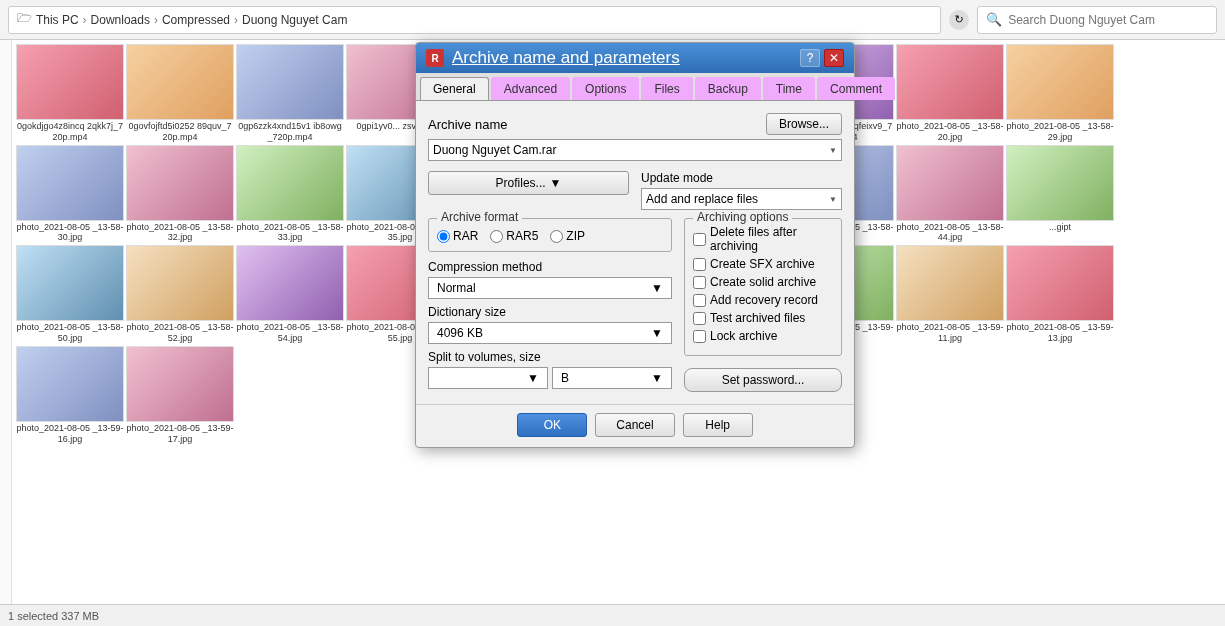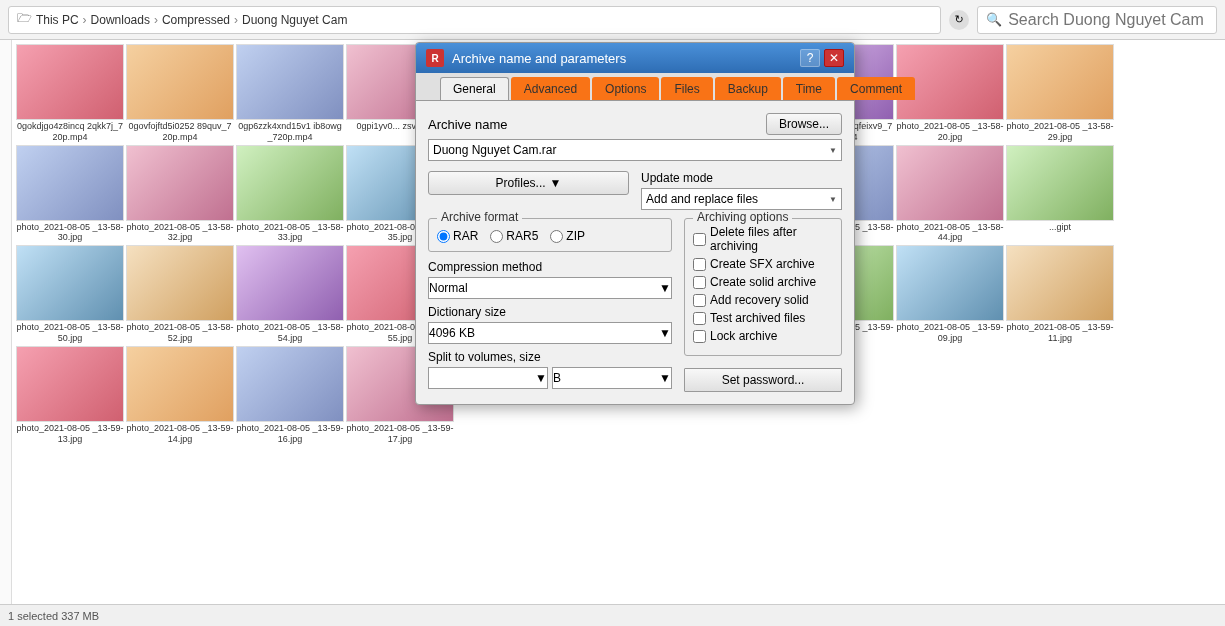--- a/index.html
+++ b/index.html
@@ -52,21 +52,21 @@
       border: 1px solid #ccc;
       border-radius: 3px;
       padding: 3px 8px;
       height: 28px;
       width: 240px;
       gap: 6px;
     }
     .search-box input {
       border: none;
       outline: none;
-      font-size: 16px;
+      font-size: 12px;
       width: 100%;
       color: #701a75;
     }
 
     
     .status-bar {
       position: absolute;
       bottom: 0; left: 0; right: 0;
       height: 22px;
       background: #f0f0f0;
@@ -121,22 +121,23 @@
       background: #cc3333;
       border-radius: 2px;
       display: flex;
       align-items: center;
       justify-content: center;
       font-size: 10px;
       color: white;
       font-weight: bold;
     }
     .dialog-title-text {
-      font-size: 13px;
+      font-size: 17px;
       font-weight: normal;
+      text-decoration: underline;
     }
     .dialog-title-buttons {
       display: flex;
       gap: 4px;
     }
     .title-btn {
       width: 20px;
       height: 18px;
       background: rgba(255,255,255,0.2);
       border: 1px solid rgba(255,255,255,0.3);
@@ -148,31 +149,31 @@
       justify-content: center;
       border-radius: 2px;
     }
     .title-btn.close { background: #cc3333; border-color: #aa1111; }
 
     
     .dialog-tabs {
       display: flex;
       background: #e0e0e0;
       border-bottom: 1px solid #999;
-      padding: 4px 24px 0;
+      padding: 4px 4px 0;
       gap: 2px;
     }
     .dialog-tab {
       padding: 4px 12px;
       font-size: 12px;
       cursor: pointer;
       border: 1px solid transparent;
       border-bottom: none;
       border-radius: 3px 3px 0 0;
-      background: #f97316;
+      background: #f0abfc;
       color: #333;
     }
     .dialog-tab.active {
       background: #f0f0f0;
       border-color: #999;
       border-bottom-color: #f0f0f0;
       color: #000;
     }
 
     
@@ -278,21 +279,21 @@
     input[type="checkbox"] { margin: 0; }
 
     
     .select-combo {
       display: flex;
       align-items: center;
       border: 1px solid #999;
       background: white;
       height: 22px;
       font-size: 12px;
-      padding: 2px 0;
+      padding: 2px 8px;
       min-width: 120px;
       justify-content: space-between;
     }
 
     
     .dialog-buttons {
       display: flex;
       justify-content: center;
       gap: 8px;
       padding: 8px 12px 10px;
@@ -314,21 +315,21 @@
       border-color: #2060b0;
     }
 
     
     .set-pw-btn {
       width: 100%;
       padding: 4px 8px;
       font-size: 12px;
       background: linear-gradient(to bottom, #f8f8f8, #e0e0e0);
       border: 1px solid #999;
-      border-radius: 1px;
+      border-radius: 8px;
       cursor: pointer;
       text-align: center;
     }
 
     .img-grid-area {
       position: absolute;
       top: 40px;
       left: 12px;
       right: 0;
       bottom: 22px;
@@ -525,38 +526,28 @@
           <div class="img-box" style="background: linear-gradient(135deg, rgb(240, 192, 208), rgb(192, 112, 144));"></div>
           <div class="img-name">photo_2021-08-05
 _13-59-05.jpg</div>
         </div>
         <div class="img-cell">
           <div class="img-box" style="background: linear-gradient(135deg, rgb(208, 240, 192), rgb(128, 176, 96));"></div>
           <div class="img-name">photo_2021-08-05
 _13-59-07.jpg</div>
         </div>
         <div class="img-cell">
-          <div class="img-box" style="background: linear-gradient(135deg, rgb(192, 224, 245), rgb(96, 144, 176));"></div>
-          <div class="img-name">photo_2021-08-05
-_13-59-09.jpg</div>
-        </div>
-        <div class="img-cell">
           <div class="img-box" style="background: linear-gradient(135deg, rgb(245, 224, 192), rgb(208, 160, 96));"></div>
           <div class="img-name">photo_2021-08-05
 _13-59-11.jpg</div>
         </div>
         <div class="img-cell">
           <div class="img-box" style="background: linear-gradient(135deg, rgb(245, 160, 176), rgb(208, 96, 112));"></div>
           <div class="img-name">photo_2021-08-05
 _13-59-13.jpg</div>
-        </div>
-        <div class="img-cell">
-          <div class="img-box" style="background: linear-gradient(135deg, rgb(245, 208, 160), rgb(224, 160, 96));"></div>
-          <div class="img-name">photo_2021-08-05
-_13-59-14.jpg</div>
         </div>
         <div class="img-cell">
           <div class="img-box" style="background: linear-gradient(135deg, rgb(192, 208, 240), rgb(128, 144, 192));"></div>
           <div class="img-name">photo_2021-08-05
 _13-59-16.jpg</div>
         </div>
         <div class="img-cell">
           <div class="img-box" style="background: linear-gradient(135deg, rgb(240, 192, 208), rgb(192, 112, 144));"></div>
           <div class="img-name">photo_2021-08-05
 _13-59-17.jpg</div>
@@ -683,33 +674,38 @@
               <label class="checkbox-item">
                 <input type="checkbox" style="">
                 <span>Create SFX archive</span>
               </label>
               <label class="checkbox-item">
                 <input type="checkbox" style="">
                 <span>Create solid archive</span>
               </label>
               <label class="checkbox-item">
                 <input type="checkbox" style="">
-                <span>Add recovery solid</span>
+                <span>Add recovery record</span>
               </label>
               <label class="checkbox-item">
                 <input type="checkbox" style="">
                 <span>Test archived files</span>
               </label>
               <label class="checkbox-item">
                 <input type="checkbox" style="">
                 <span>Lock archive</span>
               </label>
             </div>
         </div>
 
         
         <button class="set-pw-btn">Set password...</button>
       </div>
     </div>
 
   </div>
 
+  <div class="dialog-buttons">
+    <button class="dlg-btn primary">OK</button>
+    <button class="dlg-btn">Cancel</button>
+    <button class="dlg-btn">Help</button>
+  </div>
 </div>
 
 </body></html>

